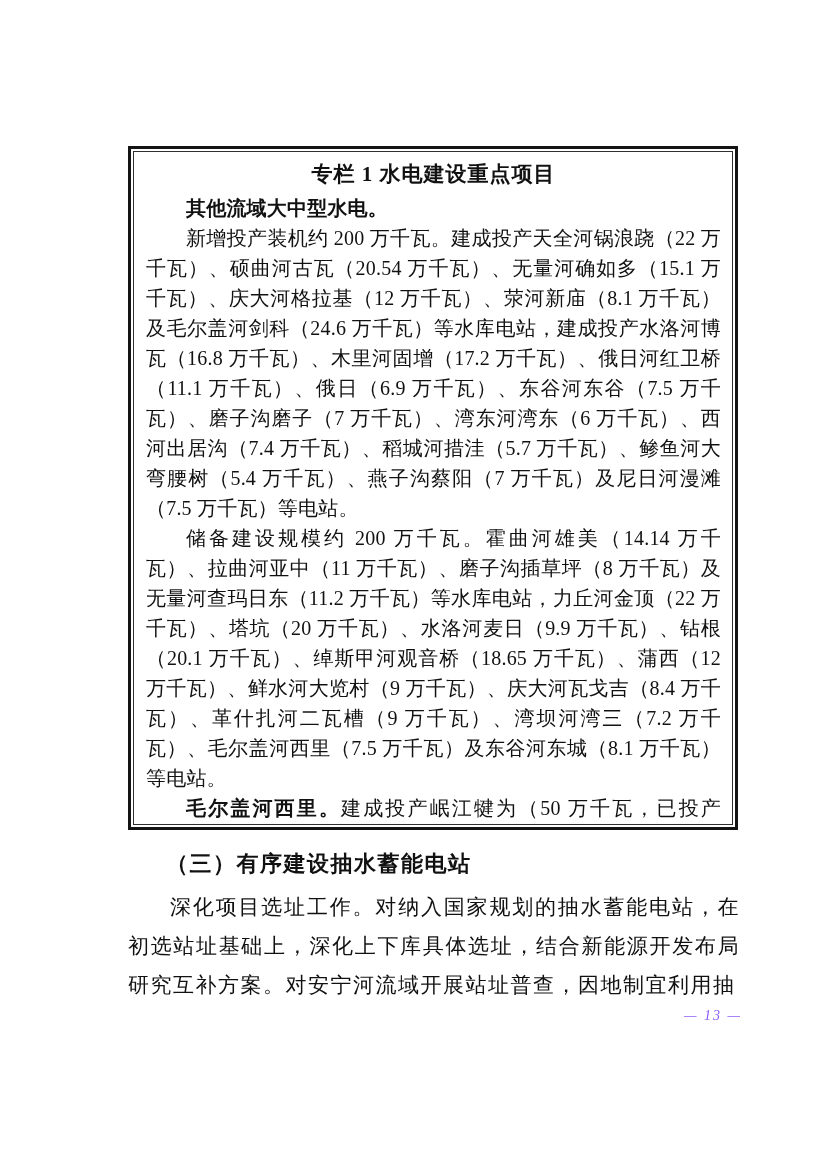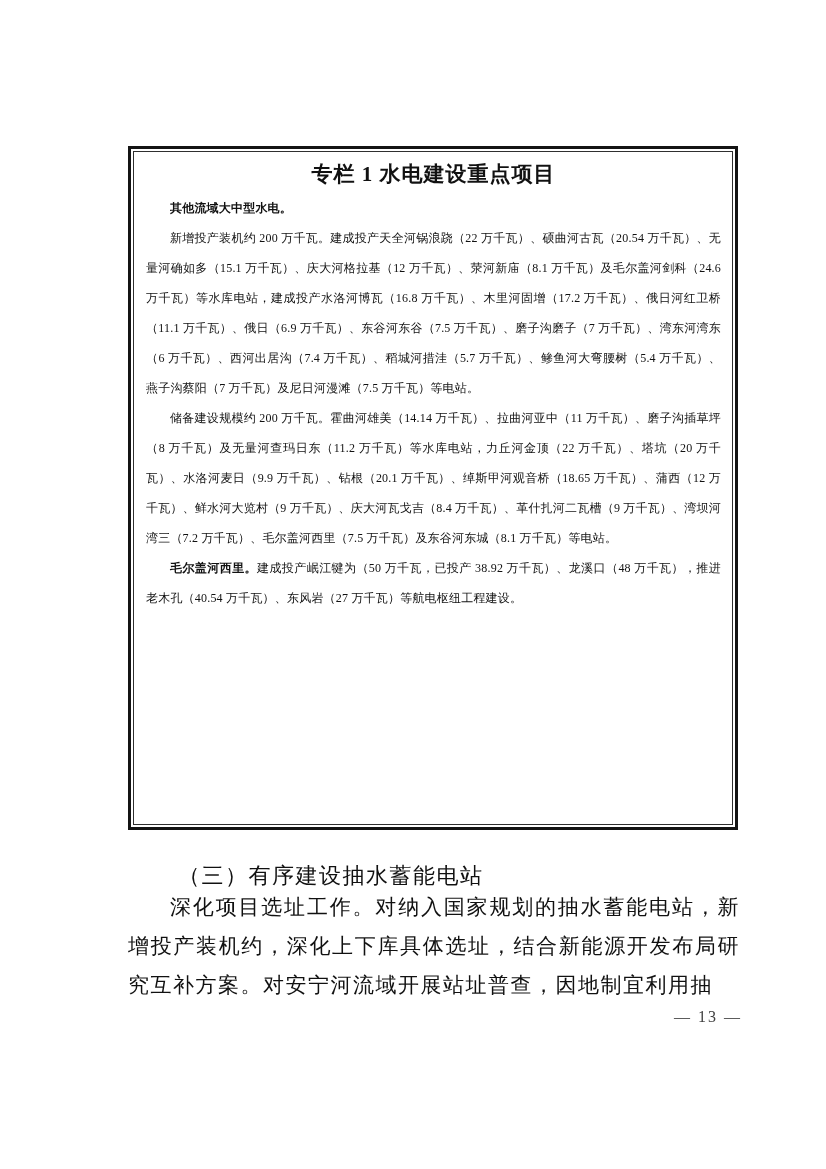--- a/index.html
+++ b/index.html
@@ -37,64 +37,65 @@
   .panel-title {
     text-align: center;
     font-weight: bold;
     font-size: 21px;
     line-height: 34px;
     letter-spacing: 1px;
     margin: 0 0 2px 0;
   }
   .panel-inner p {
     margin: 0;
-    font-size: 12px;
+    font-size: 20px;
     line-height: 30px;
     text-align: justify;
     text-indent: 2em;
     letter-spacing: 0.2px;
   }
   .panel-inner p .lead {
     font-weight: bold;
   }
   .panel-inner p.lead-only {
     font-weight: bold;
     text-align: left;
   }
 
   
   .section-heading {
     position: absolute;
     left: 150px; top: 848px;
     width: 575px;
     font-size: 22px;
-    font-weight: normal;
+    font-weight: bold;
     letter-spacing: 1.5px;
     line-height: 32px;
-    margin: 12px;
+    margin: 0;
   }
   .section-paragraph {
     position: absolute;
     left: 112px; top: 888px;
     width: 612px;
     font-size: 21px;
     line-height: 39px;
     letter-spacing: 1.5px;
     text-align: justify;
     text-indent: 2em;
     margin: 0;
   }
 
   
   .page-footer {
     position: absolute;
     right: 100px; top: 1008px;
-    font-size: 16px;
+    font-size: 14px;
     letter-spacing: 2px;
-    color: #404040;
+    color: #8b5cf6;
+    font-style: italic;
   }
 </style>
 </head>
 <body>
 
 <div class="page">
 
   <div class="panel-outer">
     <div class="panel-inner">
 
@@ -107,17 +108,17 @@
       <p><span class="lead"></span><span>储备建设规模约 200 万千瓦。霍曲河雄美（14.14 万千瓦）、拉曲河亚中（11 万千瓦）、磨子沟插草坪（8 万千瓦）及无量河查玛日东（11.2 万千瓦）等水库电站，力丘河金顶（22 万千瓦）、塔坑（20 万千瓦）、水洛河麦日（9.9 万千瓦）、钻根（20.1 万千瓦）、绰斯甲河观音桥（18.65 万千瓦）、蒲西（12 万千瓦）、鲜水河大览村（9 万千瓦）、庆大河瓦戈吉（8.4 万千瓦）、革什扎河二瓦槽（9 万千瓦）、湾坝河湾三（7.2 万千瓦）、毛尔盖河西里（7.5 万千瓦）及东谷河东城（8.1 万千瓦）等电站。</span></p>
 
       <p><span class="lead">毛尔盖河西里。</span><span>建成投产岷江犍为（50 万千瓦，已投产 38.92 万千瓦）、龙溪口（48 万千瓦），推进老木孔（40.54 万千瓦）、东风岩（27 万千瓦）等航电枢纽工程建设。</span></p>
 
 
     </div>
   </div>
 
   <h2 class="section-heading">（三）有序建设抽水蓄能电站</h2>
 
-  <p class="section-paragraph">深化项目选址工作。对纳入国家规划的抽水蓄能电站，新增投产装机约，深化上下库具体选址，结合新能源开发布局研究互补方案。对安宁河流域开展站址普查，因地制宜利用抽</p>
+  <p class="section-paragraph">深化项目选址工作。对纳入国家规划的抽水蓄能电站，在初选站址基础上，深化上下库具体选址，结合新能源开发布局研究互补方案。对安宁河流域开展站址普查，因地制宜利用抽</p>
 
   <div class="page-footer">— 13 —</div>
 
 </div>
 
 </body></html>

